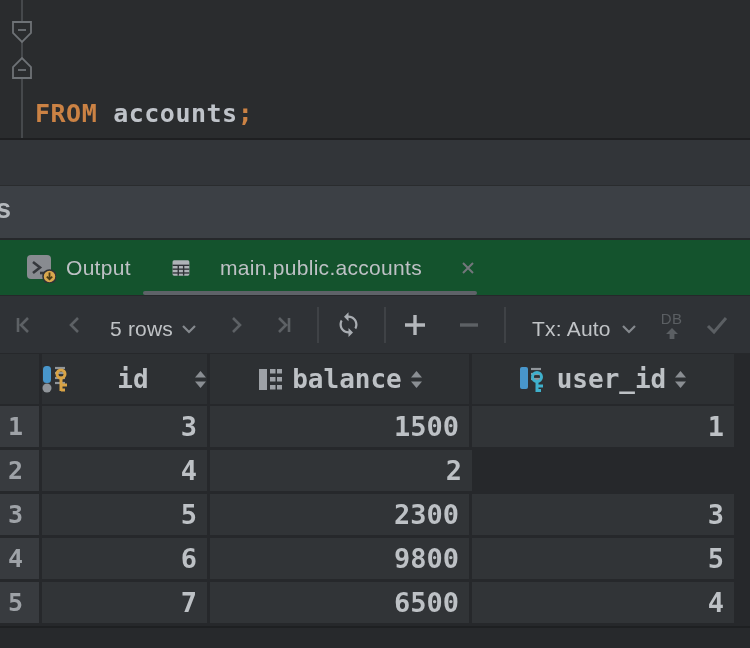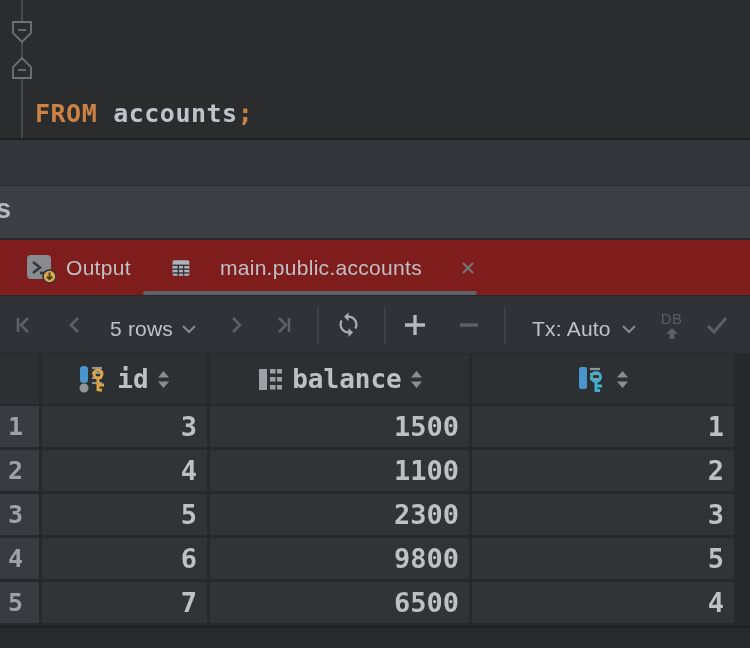--- a/index.html
+++ b/index.html
@@ -19,21 +19,21 @@
   .code{position:absolute;left:35px;top:9px;font-family:"DejaVu Sans Mono",monospace;
         font-size:25px;font-weight:600;line-height:42px;letter-spacing:0.5px;white-space:pre;}
   .tok-kw{color:var(--sql_keyword,#CB8244);}
   .tok-star{color:var(--sql_star,#E8B868);margin-left:16px;}
   .tok-ident{color:var(--sql_identifier,#BFC3C9);margin-left:16px;}
   
   .band1{position:absolute;top:138px;left:0;width:750px;height:47px;background:#323539;border-top:2px solid #1E1F21;}
   .band2{position:absolute;top:185px;left:0;width:750px;height:53px;background:#3C4045;border-top:1px solid #2A2C2E;}
   .band2 .partial{position:absolute;left:-4px;top:8px;font-size:27px;font-weight:600;color:#B5B9BD;}
   
-  .tabrow{position:absolute;top:238px;left:0;width:750px;height:57px;background:#7f1d1d;border-top:2px solid #26282B;}
+  .tabrow{position:absolute;top:238px;left:0;width:750px;height:57px;background:#14532d;border-top:2px solid #26282B;}
   .tab{position:absolute;top:0;height:55px;display:flex;align-items:center;gap:10px;cursor:default;}
   .tab-output{left:26px;}
   .tab-result{left:143px;width:334px;padding-left:28px;gap:29px;}
   .tab-label{font-size:21px;color:#BEC1C5;letter-spacing:0.3px;white-space:nowrap;}
   .tab-underline{position:absolute;left:143px;bottom:0;width:334px;height:4px;background:#5E6268;border-radius:2px;}
   .tab-close{margin-left:8px;display:flex;align-items:center;}
   
   .toolbar{position:absolute;top:295px;left:0;width:750px;height:58px;background:#2F3236;
            border-top:1px solid #26282B;display:flex;align-items:center;padding-left:12px;}
   .tbtn{display:flex;align-items:center;justify-content:center;}
@@ -41,21 +41,21 @@
   .tlabel{font-size:21px;color:#C0C3C6;letter-spacing:0.2px;white-space:nowrap;}
   .select{display:flex;align-items:center;gap:8px;margin-top:8px;}
   .dbicon{display:flex;flex-direction:column;align-items:center;line-height:1;margin-left:24px;}
   .dbicon .dbtext{font-size:15px;font-weight:normal;color:#5B5F63;letter-spacing:0.5px;}
   
   .grid-header{position:absolute;top:353px;left:0;width:750px;height:53px;background:#26282B;
                border-top:1px solid #26282B;display:flex;gap:3px;}
   .hcell{background:#2D3033;display:flex;align-items:center;justify-content:center;gap:8px;height:50px;}
   .hname{font-family:"DejaVu Sans Mono",monospace;font-size:26px;font-weight:600;color:#BDC1C5;}
   .col-gutter{width:39px;}
-  .col-id{width:165px;}
+  .col-id{width:165px;justify-content:space-between;}
   .col-balance{width:259px;}
   .col-user{width:262px;}
   .grid-body{position:absolute;top:406px;left:0;width:750px;height:220px;background:#26282B;
              display:flex;flex-direction:column;gap:3px;}
   .grow{display:flex;gap:3px;height:41px;}
   .cell{background:#313437;display:flex;align-items:center;justify-content:flex-end;
         padding-right:10px;font-family:"DejaVu Sans Mono",monospace;font-size:27px;font-weight:600;color:#BDC1C5;}
   .gcell{background:#383B3F;display:flex;align-items:center;justify-content:flex-start;
          padding-left:8px;font-family:"DejaVu Sans Mono",monospace;font-size:25px;font-weight:600;color:#9EA2A7;}
   .bottomband{position:absolute;top:626px;left:0;width:750px;height:22px;background:#27292C;border-top:2px solid #1E2022;}
@@ -225,38 +225,38 @@
       <svg width="30" height="28" viewBox="0 0 30 28">
         <rect x="1" y="2" width="8" height="22" rx="2" fill="var(--column_blue,#4896CB)"></rect>
         <g stroke="#90959A" stroke-width="2.2">
           <line x1="12" y1="4" x2="22" y2="4"></line>
             <line x1="12" y1="9" x2="22" y2="9"></line>
           <line x1="12" y1="14" x2="22" y2="14"></line>
         </g>
         <circle cx="18" cy="12" r="4.5" fill="none" stroke="var(--key_cyan,#3FB0CC)" stroke-width="3"></circle>
         <path d="M18 16.5 V27 M18 21 H24 M18 25.5 H22" stroke="var(--key_cyan,#3FB0CC)" stroke-width="3" fill="none"></path>
       </svg>
+      <span class="hname">user_id</span>
       <svg width="13" height="19" viewBox="0 0 13 19">
         <polygon points="6.5,1 12,7.5 1,7.5" fill="#8A8E93"></polygon>
         <polygon points="1,11.5 12,11.5 6.5,18" fill="#8A8E93"></polygon>
       </svg>
     </div>
   </div>
 
   <div class="grid-body">
     <div class="grow">
       <div class="gcell col-gutter">1</div>
       <div class="cell col-id">3</div>
       <div class="cell col-balance">1500</div>
       <div class="cell col-user">1</div>
     </div>
     <div class="grow">
       <div class="gcell col-gutter">2</div>
       <div class="cell col-id">4</div>
-      <div class="cell col-balance">1100</div>
       <div class="cell col-user">2</div>
     </div>
     <div class="grow">
       <div class="gcell col-gutter">3</div>
       <div class="cell col-id">5</div>
       <div class="cell col-balance">2300</div>
       <div class="cell col-user">3</div>
     </div>
     <div class="grow">
       <div class="gcell col-gutter">4</div>

